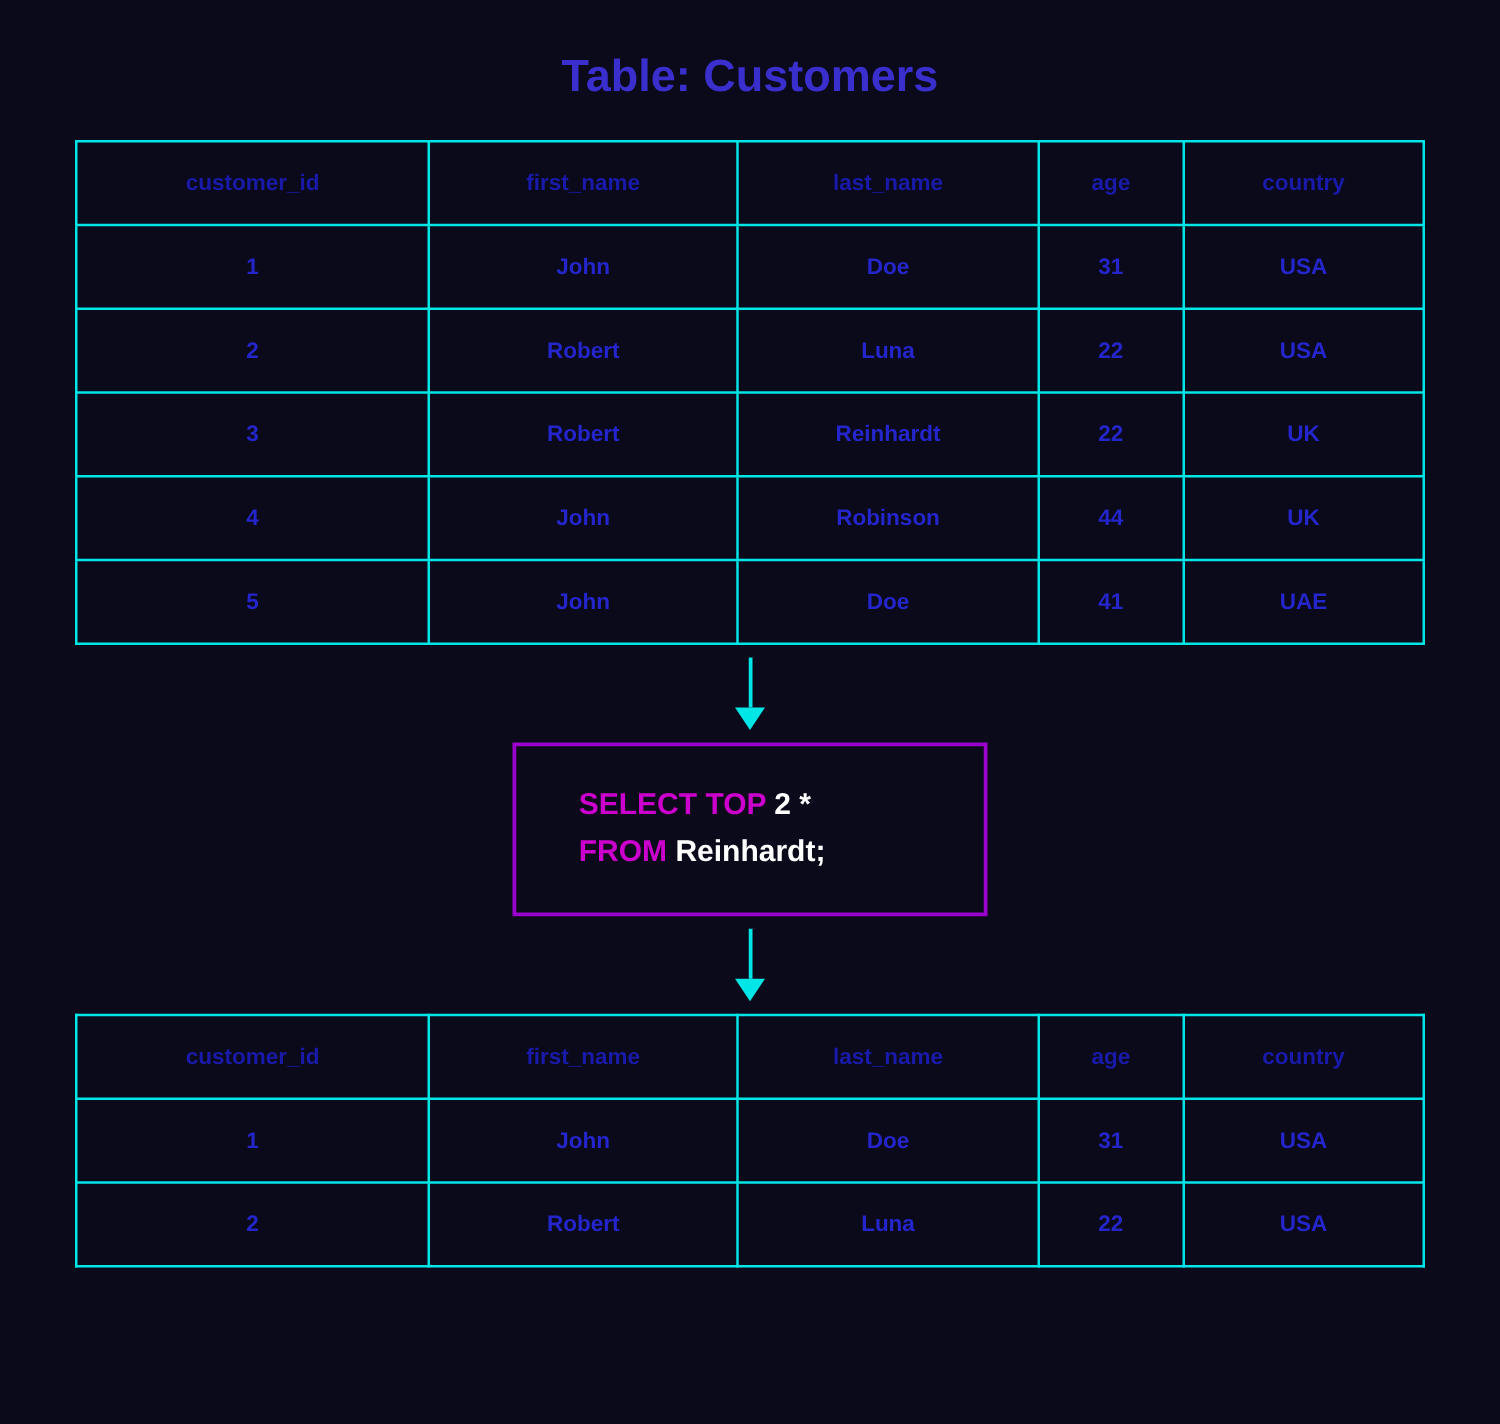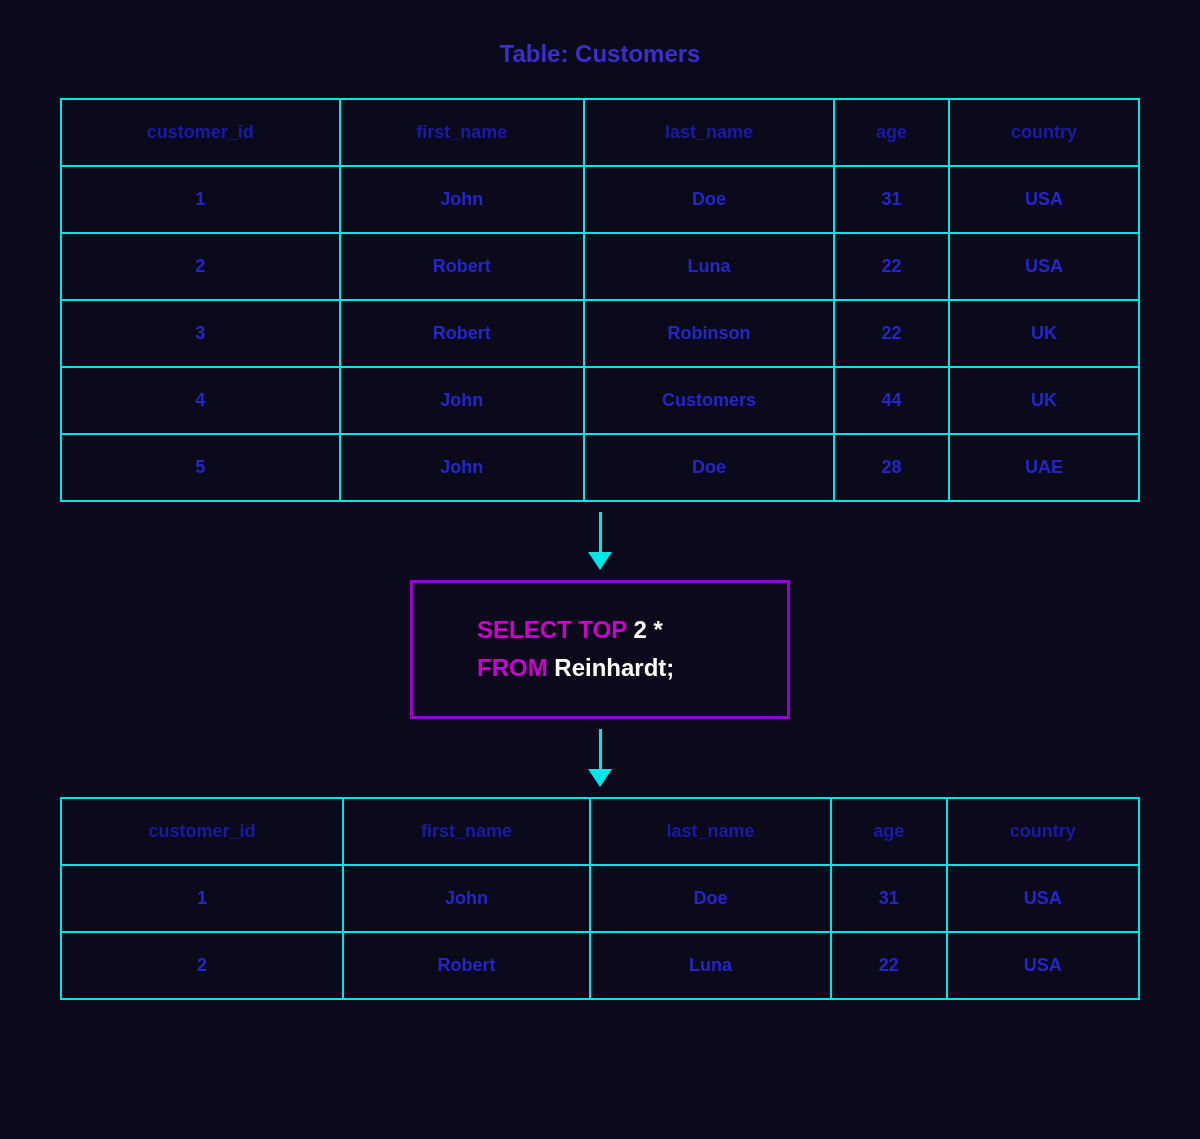--- a/index.html
+++ b/index.html
@@ -17,21 +17,21 @@
 
     .page-container {
       display: flex;
       flex-direction: column;
       align-items: center;
       width: 100%;
     }
 
     .page-title {
       color: #3a2fcc;
-      font-size: 24px;
+      font-size: 36px;
       font-weight: bold;
       margin-bottom: 30px;
       text-align: center;
     }
 
     .db-table {
       width: 100%;
       border-collapse: collapse;
       border: 2px solid #00e5e5;
     }
@@ -71,21 +71,21 @@
     .arrow-head {
       width: 0;
       height: 0;
       border-left: 12px solid transparent;
       border-right: 12px solid transparent;
       border-top: 18px solid #00e5e5;
     }
 
     .query-box {
       border: 3px solid #9900cc;
-      padding: 28px 64px;
+      padding: 28px 50px;
       background: transparent;
       min-width: 380px;
       text-align: left;
     }
 
     .query-line {
       font-size: 24px;
       font-weight: bold;
       line-height: 1.6;
     }
@@ -126,36 +126,36 @@
         <tr>
           <td>2</td>
           <td>Robert</td>
           <td>Luna</td>
           <td>22</td>
           <td>USA</td>
         </tr>
         <tr>
           <td>3</td>
           <td>Robert</td>
-          <td>Robinson</td>
+          <td>Reinhardt</td>
           <td>22</td>
           <td>UK</td>
         </tr>
         <tr>
           <td>4</td>
           <td>John</td>
-          <td>Customers</td>
+          <td>Robinson</td>
           <td>44</td>
           <td>UK</td>
         </tr>
         <tr>
           <td>5</td>
           <td>John</td>
           <td>Doe</td>
-          <td>28</td>
+          <td>41</td>
           <td>UAE</td>
         </tr>
       </tbody>
   </table>
 
   <div class="arrow-container">
     <div class="arrow-line"></div>
     <div class="arrow-head"></div>
   </div>
 

